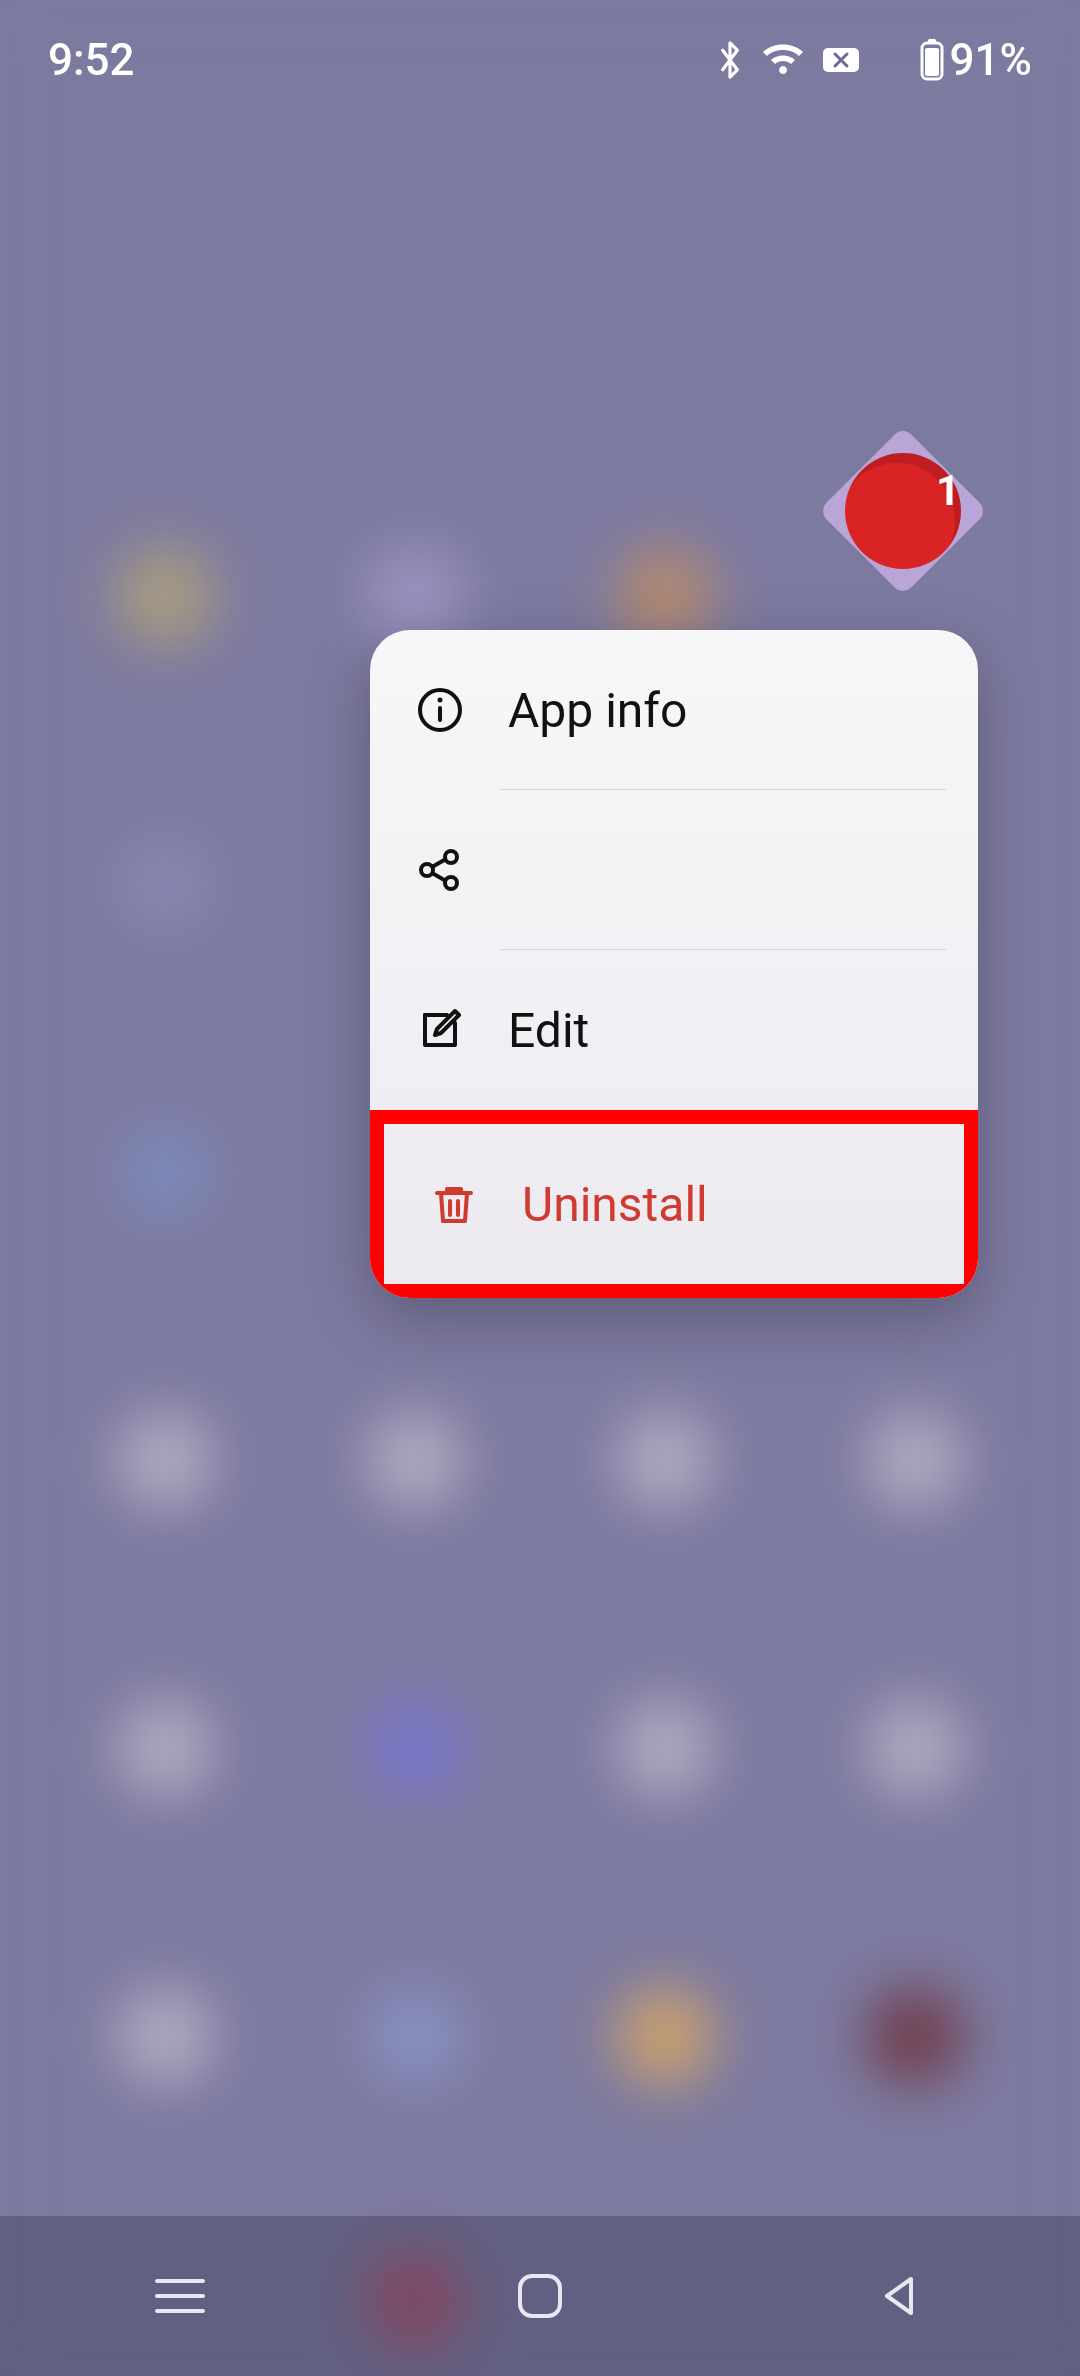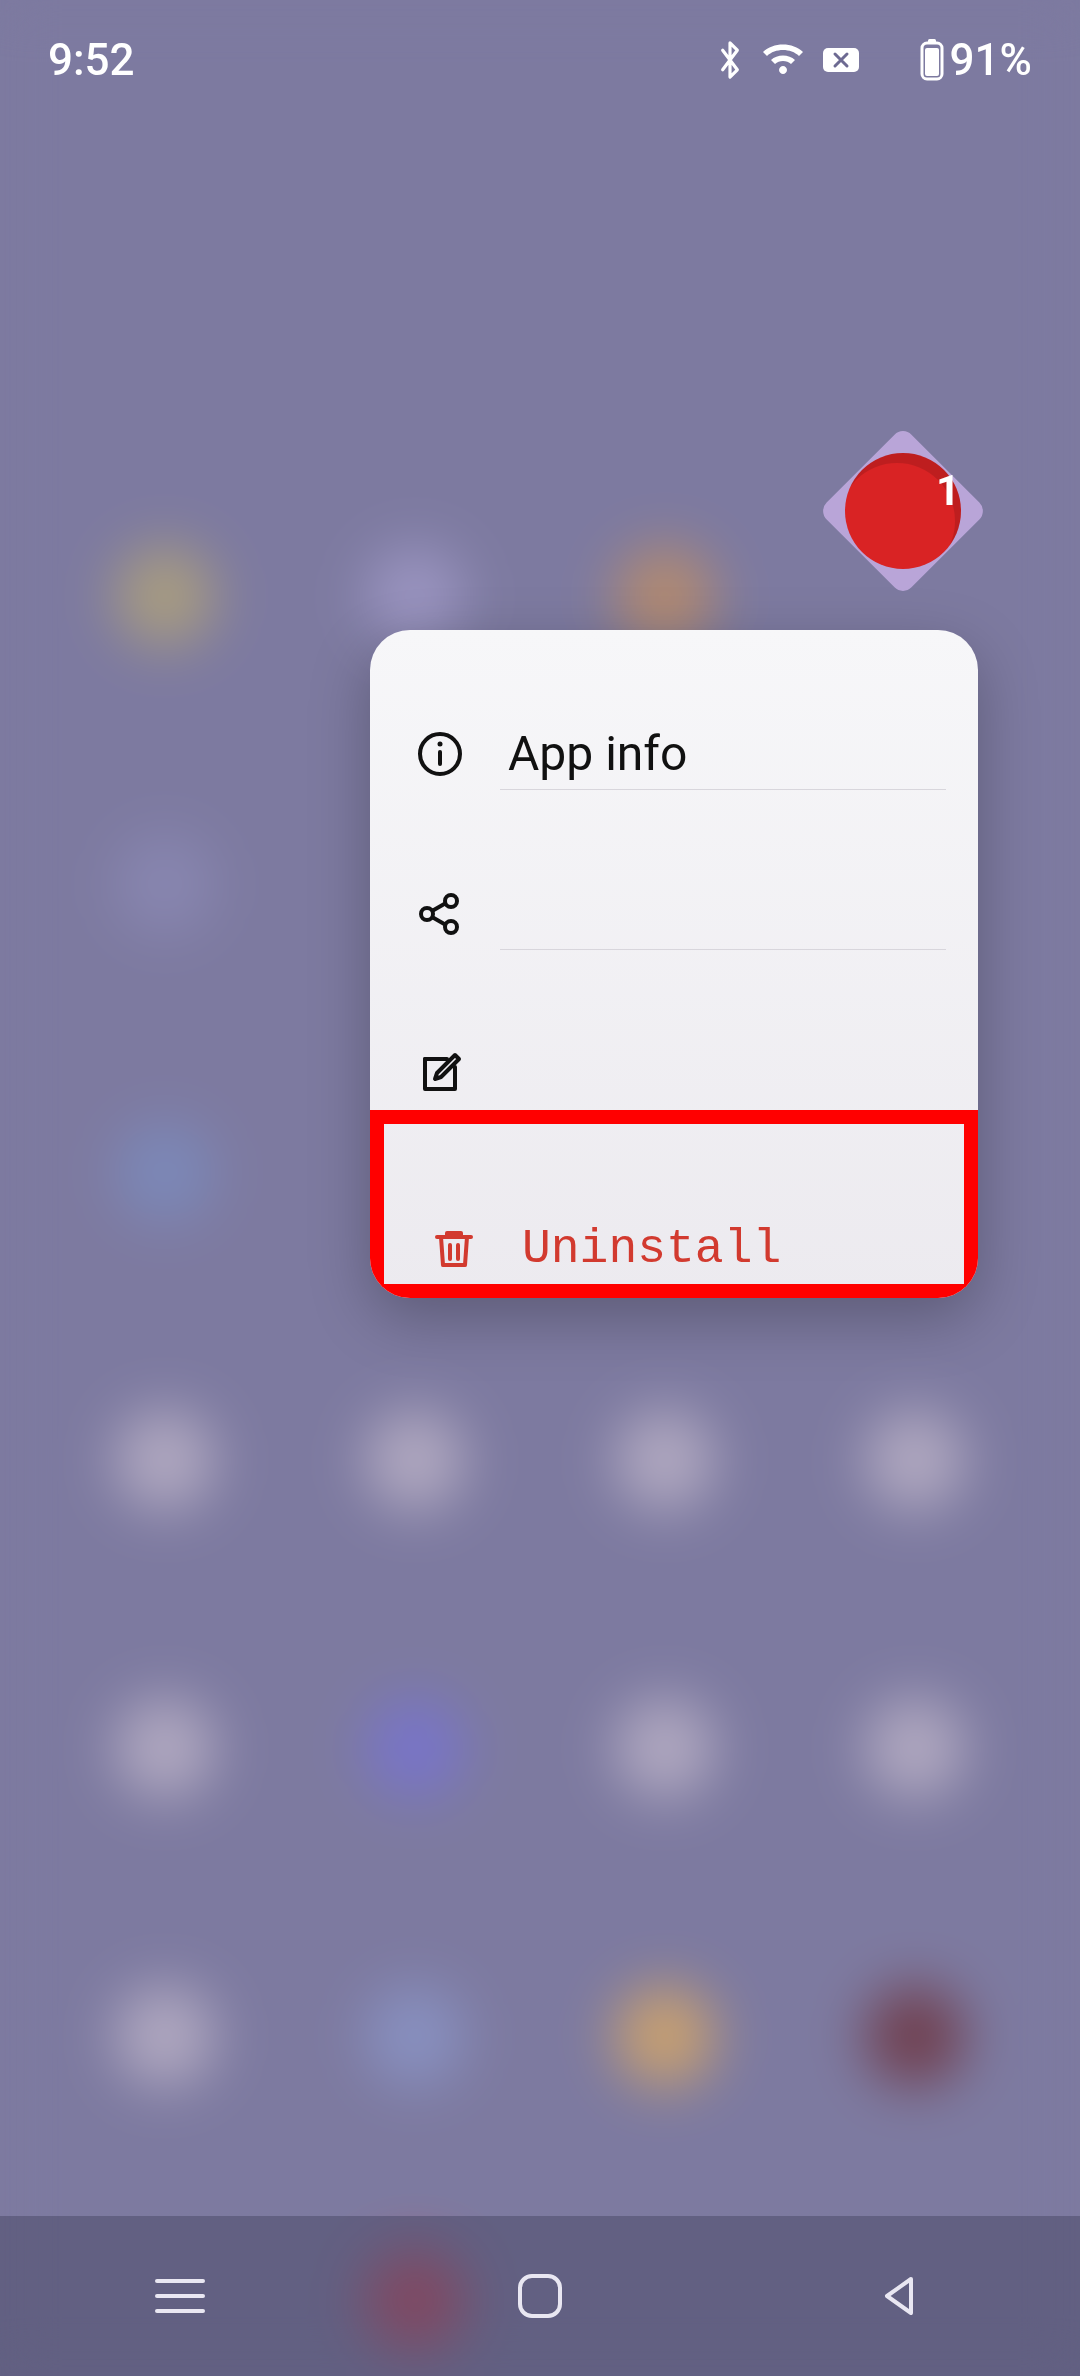--- a/index.html
+++ b/index.html
@@ -68,29 +68,29 @@
 
   
   .menu {
     position: absolute; left: 370px; top: 630px;
     width: 608px; border-radius: 40px; overflow: hidden;
     background: linear-gradient(180deg,#f7f7f9,#eceaef);
     box-shadow: 0 20px 60px rgba(0,0,0,.25);
     z-index: 15;
   }
   .menu-item {
-    display: flex; align-items: flex-end;
+    display: flex; align-items: center;
     height: 160px; padding: 8px 42px; gap: 40px;
     font-size: 48px; color: #111; position: relative;
   }
   .menu-item.sep::after {
     content: ""; position: absolute; left: 130px; right: 32px; bottom: 0;
     height: 1px; background: #d8d6dc;
   }
-  .menu-item.uninstall { color: #d23a2f; font-family: Liberation Mono, monospace; }
+  .menu-item.uninstall { color: #d23a2f; }
   .menu-item.uninstall.highlight {
     border: 14px solid #ff0000;
     height: 188px; 
   }
   .menu-item .icon { width: 56px; height: 56px; flex: 0 0 56px; display:flex; align-items:center; justify-content:center; }
   .menu-item .label { flex: 1; }
 
   
   .nav-bar {
     position: absolute; left: 0; right: 0; bottom: 0;
@@ -169,20 +169,21 @@
   </div>
 
   <div class="menu-item">
     <span class="icon">
       <svg width="50" height="50" viewBox="0 0 50 50" fill="none" stroke="#111" stroke-width="4" stroke-linejoin="round" stroke-linecap="round">
         <path d="M10 10h22"></path>
         <path d="M10 10v30h30V18"></path>
         <path d="M40 6 L22 24 L20 30 L26 28 L44 10z"></path>
       </svg>
     </span>
+    <span class="label">Edit</span>
   </div>
 
   <div class="menu-item uninstall highlight">
     <span class="icon">
       <svg width="50" height="50" viewBox="0 0 50 50" fill="none" stroke="#d23a2f" stroke-width="4" stroke-linejoin="round" stroke-linecap="round">
         <path d="M8 14h34"></path>
         <path d="M18 14v-4h14v4"></path>
         <path d="M12 14l2 28h22l2-28"></path>
         <line x1="21" y1="22" x2="21" y2="36"></line>
         <line x1="29" y1="22" x2="29" y2="36"></line>

